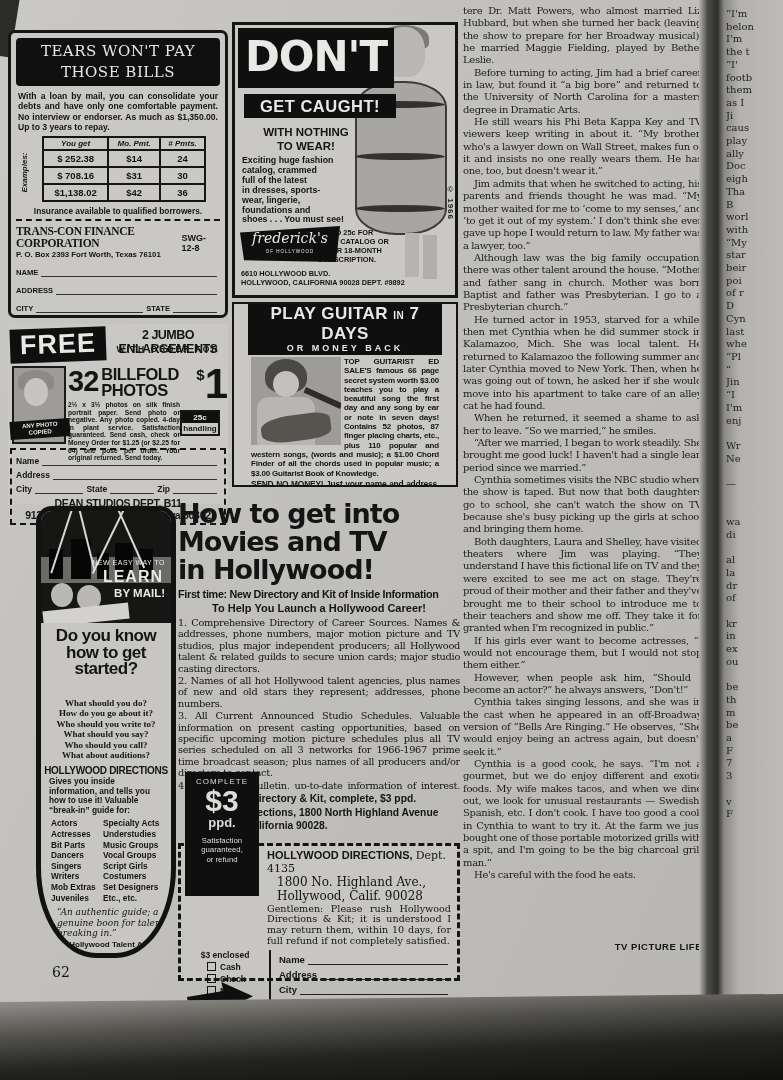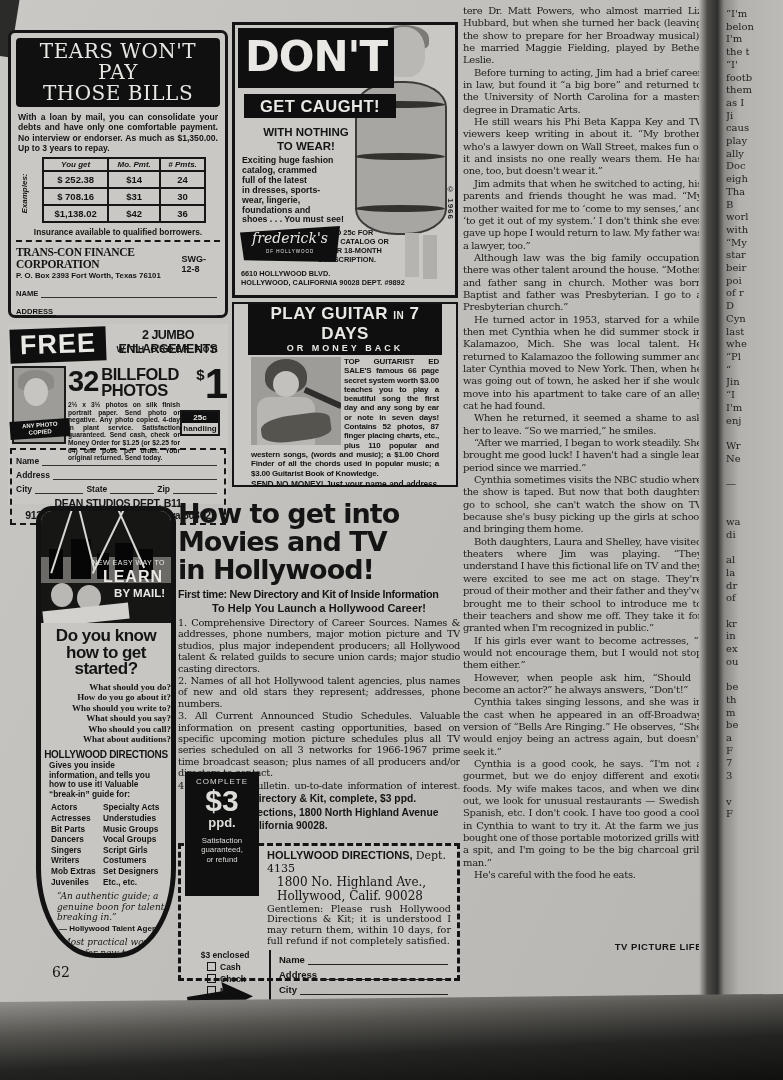--- a/index.html
+++ b/index.html
@@ -16,21 +16,21 @@
     background:linear-gradient(178deg,#908f8b 0%,#55544f 28%,#232322 58%,#0d0d0c 100%);}
   #gutter{left:699px;top:0;width:84px;height:1008px;
     background:linear-gradient(90deg,#b9b8b4 0%,#4c4b48 10%,#2f2f2d 22%,#8a8986 30%,#b3b2ae 48%,#bcbbb7 100%);}
   #gutter-text{left:27px;top:8px;width:56px;height:990px;overflow:hidden;
     font-family:"DejaVu Serif",serif;font-size:10px;line-height:12.7px;color:#232322;}
 
   
   #ad-loan{left:8px;top:30px;width:220px;height:288px;background:#c9c8c4;
     border:3px solid #161616;border-radius:7px;padding:5px;box-sizing:border-box;}
   #loan-head{background:#101010;color:#e8e7e3;border-radius:4px;padding:3px 5px;
-    font-family:"DejaVu Serif",serif;font-size:20px;line-height:21px;text-align:center;letter-spacing:.5px;}
+    font-family:"DejaVu Serif",serif;font-size:15px;line-height:21px;text-align:center;letter-spacing:.5px;}
   #loan-body{font-size:8.6px;line-height:10.3px;font-weight:bold;margin:5px 2px 4px 2px;text-align:justify;}
   #loan-tablewrap{display:flex;align-items:stretch;margin:0 14px;justify-content:flex-end;}
   #loan-examples{width:13px;position:relative;}
   #loan-examples span{position:absolute;left:-26px;top:32px;transform:rotate(-90deg);
     font-size:8px;font-style:italic;font-weight:bold;white-space:nowrap;}
   table.loan{border-collapse:collapse;width:100%;}
   table.loan th,table.loan td{border:2px solid #161616;text-align:center;}
   table.loan th{font-size:8px;font-style:italic;padding:1px 0;}
   table.loan td{font-size:9.5px;font-weight:bold;padding:2px 0;}
   #loan-note{font-size:8.3px;font-weight:bold;text-align:center;margin:4px 0 3px 0;}
@@ -121,21 +121,21 @@
   #hw-illus{position:relative;height:112px;background:#161615;overflow:hidden;}
   .ant{position:absolute;width:2px;height:70px;background:#d8d7d3;}
   .bldg{position:absolute;bottom:44px;background:#060606;}
   #hw-sky-strip{position:absolute;left:0;bottom:40px;width:100%;height:26px;background:#6b6a66;}
   .head-c{position:absolute;border-radius:50%;background:#b9b8b4;}
   #hw-book{position:absolute;left:2px;bottom:0px;width:86px;height:16px;background:#d2d1cd;transform:rotate(-6deg);}
   #hw-kicker{position:absolute;right:6px;top:48px;font-size:7px;color:#e9e8e4;letter-spacing:.5px;}
   #hw-learn{position:absolute;right:8px;top:57px;font-size:16px;font-weight:bold;color:#e9e8e4;letter-spacing:1px;}
   #hw-bymail{position:absolute;right:6px;top:76px;font-size:11.5px;font-weight:bold;color:#e9e8e4;}
   #hw-panel-title{font-size:17px;font-weight:bold;text-align:center;line-height:16.5px;margin-top:5px;letter-spacing:-.5px;}
-  #hw-questions{font-family:"Liberation Serif",serif;font-size:9px;font-weight:bold;text-align:right;line-height:10.6px;margin-top:4px;}
+  #hw-questions{font-family:"Liberation Serif",serif;font-size:9px;font-weight:bold;text-align:center;line-height:10.6px;margin-top:20px;}
   #hw-dir-title{font-size:10px;font-weight:bold;text-align:center;margin-top:4px;letter-spacing:-.3px;}
   #hw-dir-body{font-size:8.3px;font-weight:bold;line-height:9.6px;margin:1px 6px 0 8px;}
   #hw-roles{display:flex;margin:3px 4px 0 10px;}
   #hw-roles div{font-size:8.3px;font-weight:bold;line-height:10.6px;}
   #hw-roles .rl{width:52px;}
   .hw-quote{font-family:"DejaVu Serif",serif;font-style:italic;font-size:9px;line-height:10.6px;margin:4px 6px 0 16px;}
   .hw-attr{font-size:8px;font-weight:bold;margin:1px 4px 0 18px;}
   #hw-pagenum{left:24px;top:464px;font-family:"DejaVu Serif",serif;font-size:14px;}
   #hw-right{left:150px;top:0;width:282px;height:508px;}
   #hw-headline{font-family:"DejaVu Sans",sans-serif;font-size:27px;font-weight:bold;line-height:28px;letter-spacing:-1px;}

